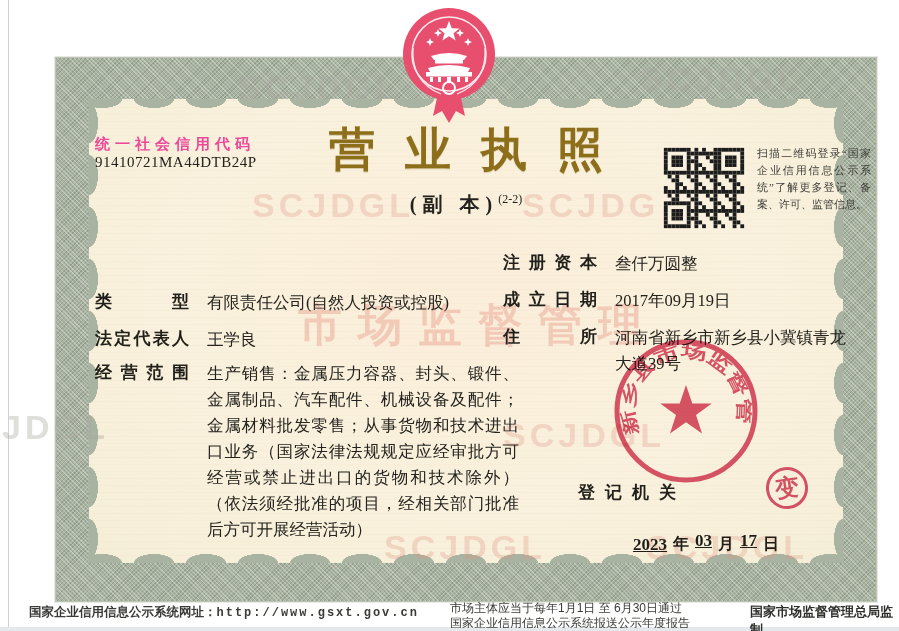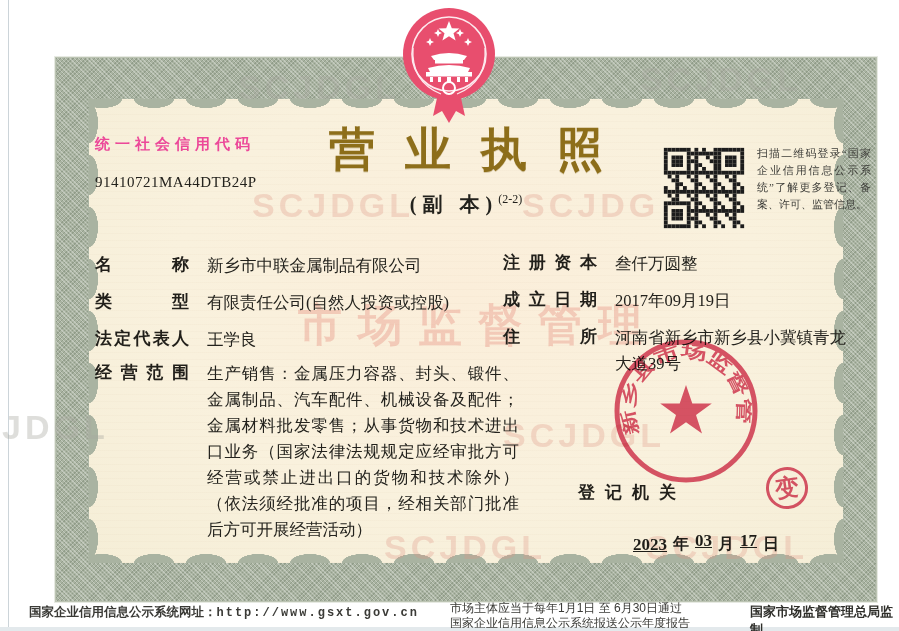--- a/index.html
+++ b/index.html
@@ -39,21 +39,21 @@
   .wm { position:absolute; font-weight:bold; letter-spacing:4px; pointer-events:none; z-index:2;
         font-family:"Liberation Sans", sans-serif; }
   .wm.gray { color:rgba(168,168,160,0.38); font-size:34px; }
   .wm.pink { color:rgba(222,148,132,0.30); font-size:34px; }
   .wm.pink-big { color:rgba(228,128,112,0.33); font-size:44px; letter-spacing:16px; font-weight:bold;text-align:center; }
 
   
   .content { position:absolute; left:55px; top:57px; width:822px; height:545px; z-index:3; color:#26251f; }
   .credit-block { position:absolute; left:40px; top:78px; }
   .credit-label { font-size:15px; font-weight:bold; letter-spacing:5px; color:#ec4899; }
-  .credit-value { font-size:15px; font-family:"Liberation Serif", serif; letter-spacing:0.5px; margin-top:20px; color:#23221d; }
+  .credit-value { font-size:15px; font-family:"Liberation Serif", serif; letter-spacing:0.5px; margin-top:0; color:#23221d; }
 
   .title { position:absolute; left:0; right:0; top:62px; text-align:center;
     font-size:46px; font-weight:bold; color:#8d6e1a; letter-spacing:30px; padding-left:30px;
     font-family:"Liberation Serif", serif; text-shadow:0 1px 0 rgba(120,90,20,0.25); }
   .subtitle { position:absolute; left:0; right:0; top:134px; text-align:center;
     font-size:20px; font-weight:bold; color:#23221d; letter-spacing:6px; font-family:"Liberation Serif", serif; }
   .subtitle sup { font-size:12px; letter-spacing:0; font-weight:normal;text-align:center; }
 
   .qr { position:absolute; left:606px; top:88px; width:86px; height:86px; }
   .qr-caption { position:absolute; left:702px; top:88px; width:114px; font-size:11px; line-height:17px;
@@ -397,23 +397,20 @@
         <rect x="79" y="67" width="4" height="4" fill="#1c1c1c"></rect>
         <rect x="79" y="79" width="4" height="4" fill="#1c1c1c"></rect>
         <rect x="83" y="43" width="4" height="4" fill="#1c1c1c"></rect>
         <rect x="83" y="47" width="4" height="4" fill="#1c1c1c"></rect>
         <rect x="83" y="63" width="4" height="4" fill="#1c1c1c"></rect>
         <rect x="83" y="67" width="4" height="4" fill="#1c1c1c"></rect>
         <rect x="83" y="83" width="4" height="4" fill="#1c1c1c"></rect>
       </svg>
     <div class="qr-caption">扫描二维码登录“国家企业信用信息公示系统”了解更多登记、备案、许可、监管信息。</div>
 
-    <div class="frow" style="left:40px; top:196px;">
-      <span class="flabel">名称</span><span class="fvalue">新乡市中联金属制品有限公司</span>
-    </div>
     <div class="frow" style="left:40px; top:233px;">
       <span class="flabel">类型</span><span class="fvalue">有限责任公司(自然人投资或控股)</span>
     </div>
     <div class="frow" style="left:40px; top:270px;">
       <span class="flabel">法定代表人</span><span class="fvalue">王学良</span>
     </div>
     <div class="frow" style="left:40px; top:304px;">
       <span class="flabel">经营范围</span><span class="fvalue scope-value">生产销售：金属压力容器、封头、锻件、金属制品、汽车配件、机械设备及配件；金属材料批发零售；从事货物和技术进出口业务（国家法律法规规定应经审批方可经营或禁止进出口的货物和技术除外）（依法须经批准的项目，经相关部门批准后方可开展经营活动）</span>
     </div>
 

